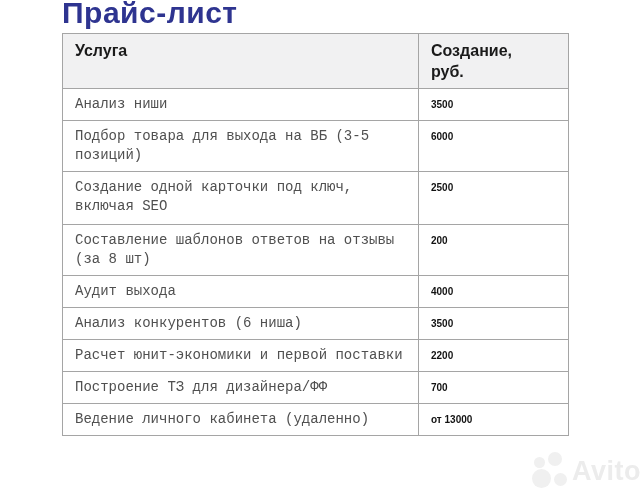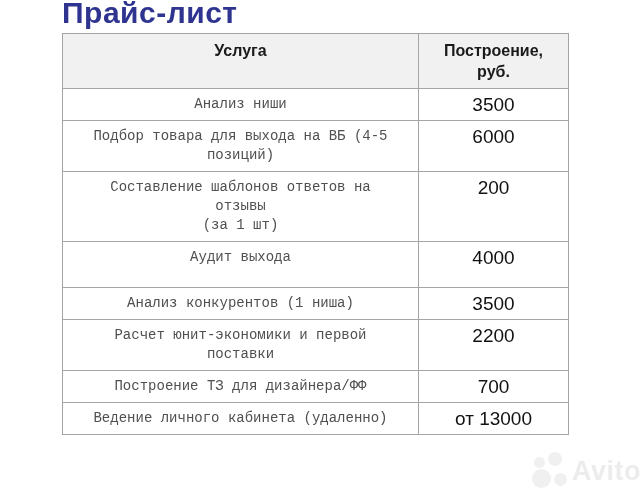--- a/index.html
+++ b/index.html
@@ -32,22 +32,22 @@
     width: 506px;
     border-collapse: collapse;
     table-layout: fixed;
   }
   .price-table col.col-service { width: 356px; }
   .price-table col.col-price   { width: 150px; }
   .price-table th, .price-table td {
     border: 1px solid #a5a5a5;
     box-sizing: border-box;
     vertical-align: top;
-    text-align: center;
-    padding: 6px 20px;
+    text-align: left;
+    padding: 6px 12px;
     white-space: pre-line;
     overflow: hidden;
   }
   .price-table th {
     background: #f1f1f2;
     height: 55px;
     font-size: 16px;
     line-height: 21px;
     font-weight: 700;
     color: #1a1a1a;
@@ -57,22 +57,22 @@
     font-size: 14px;
     line-height: 19px;
   }
   .price-table td.service-cell {
     color: #505050;
     font-weight: 400;
     font-family: Liberation Mono, monospace;
   }
   .price-table td.price-cell {
     color: #121212;
-    font-weight: 400;
-    font-size: 19px;
+    font-weight: 700;
+    font-size: 10px;
   }
   
   .price-table tbody tr:nth-child(1)  td { height: 27px; }
   .price-table tbody tr:nth-child(3)  td { height: 53px; }
   .price-table tbody tr:nth-child(4)  td { height: 46px; }
   .price-table tbody tr:nth-child(7)  td { height: 27px; }
   .price-table tbody tr:nth-child(8)  td { height: 27px; }
   .price-table tbody tr:nth-child(10) td { height: 60px; }
   .price-table tbody tr:nth-child(11) td { height: 30px; }
 
@@ -115,44 +115,49 @@
 <h1 class="page-title">Прайс-лист</h1>
 
 <table class="price-table">
   <colgroup>
     <col class="col-service">
     <col class="col-price">
   </colgroup>
   <thead>
     <tr>
       <th>Услуга</th>
-      <th>Построение,
+      <th>Создание,
 руб.</th>
     </tr>
   </thead>
   <tbody>
     <tr>
       <td class="service-cell">Анализ ниши</td>
       <td class="price-cell">3500</td>
     </tr>
     <tr>
-      <td class="service-cell">Подбор товара для выхода на ВБ (4-5 позиций)</td>
+      <td class="service-cell">Подбор товара для выхода на ВБ (3-5 позиций)</td>
       <td class="price-cell">6000</td>
     </tr>
     <tr>
+      <td class="service-cell">Создание одной карточки под ключ,
+включая SEO</td>
+      <td class="price-cell">2500</td>
+    </tr>
+    <tr>
       <td class="service-cell">Составление шаблонов ответов на отзывы
-(за 1 шт)</td>
+(за 8 шт)</td>
       <td class="price-cell">200</td>
     </tr>
     <tr>
       <td class="service-cell">Аудит выхода</td>
       <td class="price-cell">4000</td>
     </tr>
     <tr>
-      <td class="service-cell">Анализ конкурентов (1 ниша)</td>
+      <td class="service-cell">Анализ конкурентов (6 ниша)</td>
       <td class="price-cell">3500</td>
     </tr>
     <tr>
       <td class="service-cell">Расчет юнит-экономики и первой поставки</td>
       <td class="price-cell">2200</td>
     </tr>
     <tr>
       <td class="service-cell">Построение ТЗ для дизайнера/ФФ</td>
       <td class="price-cell">700</td>
     </tr>

